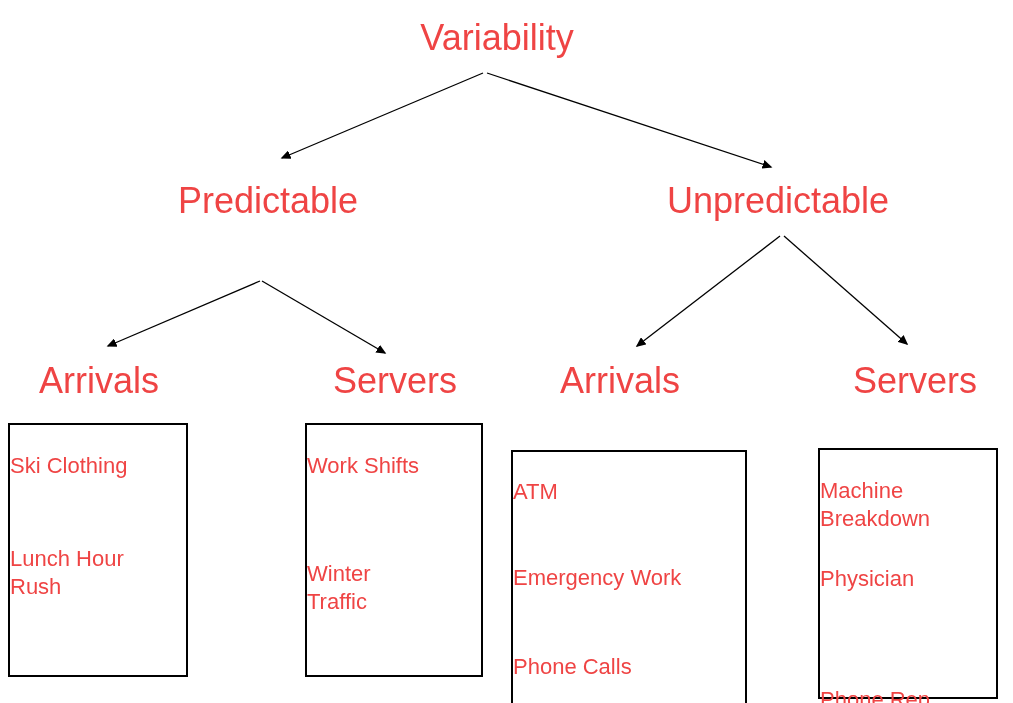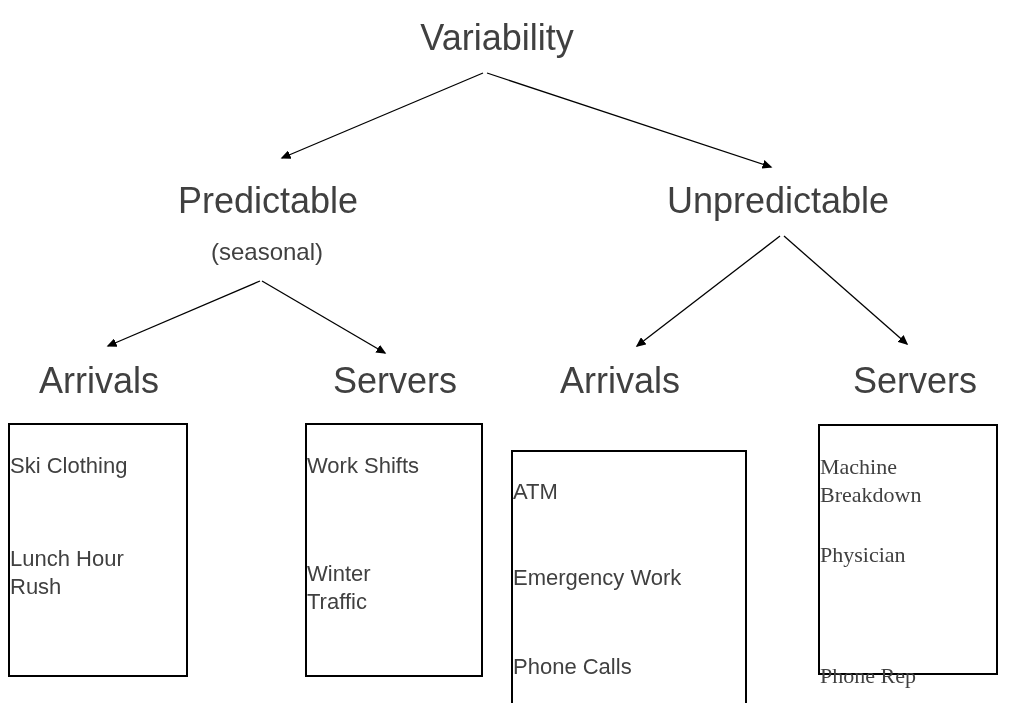--- a/index.html
+++ b/index.html
@@ -6,21 +6,21 @@
     margin: 0;
     padding: 0;
     background: #ffffff;
   }
   .slide {
     position: relative;
     width: 1013px;
     height: 703px;
     background: #ffffff;
     font-family: "Liberation Sans", sans-serif;
-    color: #404040;
+    color: #ef4444;
     overflow: hidden;
   }
   .connectors {
     position: absolute;
     left: 0;
     top: 0;
     width: 1013px;
     height: 703px;
   }
   .connectors line {
@@ -67,21 +67,20 @@
     <line x1="487" y1="73" x2="771" y2="167" marker-end="url(#arrow)"></line>
     <line x1="260" y1="281" x2="108" y2="346" marker-end="url(#arrow)"></line>
     <line x1="262" y1="281" x2="385" y2="353" marker-end="url(#arrow)"></line>
     <line x1="780" y1="236" x2="637" y2="346" marker-end="url(#arrow)"></line>
     <line x1="784" y1="236" x2="907" y2="344" marker-end="url(#arrow)"></line>
   </svg>
 
   <div class="lbl" style="left:347px; top:16px; width:300px;">Variability</div>
 
   <div class="lbl" style="left:118px; top:179px; width:300px;">Predictable</div>
-  <div class="lbl small" style="left:117px; top:238px; width:300px;">(seasonal)</div>
   <div class="lbl" style="left:628px; top:179px; width:300px;">Unpredictable</div>
 
   <div class="lbl" style="left:-1px; top:359px; width:200px;">Arrivals</div>
   <div class="lbl" style="left:295px; top:359px; width:200px;">Servers</div>
   <div class="lbl" style="left:520px; top:359px; width:200px;">Arrivals</div>
   <div class="lbl" style="left:815px; top:359px; width:200px;">Servers</div>
 
   <div class="ebox" style="left:8px; top:423px; width:180px; height:254px;">
     <div class="eitem" style="top:27px;">Ski Clothing</div>
     <div class="eitem" style="top:120px;">Lunch Hour
@@ -93,20 +92,20 @@
     <div class="eitem" style="top:135px;">Winter
 Traffic</div>
   </div>
 
   <div class="ebox" style="left:511px; top:424px; width:236px; height:270px;margin-top:26px;">
     <div class="eitem" style="top:26px;">ATM</div>
     <div class="eitem" style="top:112px;">Emergency Work</div>
     <div class="eitem" style="top:201px;">Phone Calls</div>
   </div>
 
-  <div class="ebox" style="left:818px; top:424px; width:180px; height:251px;font-family:Liberation Serif, serif;">
+  <div class="ebox" style="left:818px; top:448px; width:180px; height:251px;">
     <div class="eitem" style="top:27px;">Machine
 Breakdown</div>
     <div class="eitem" style="top:115px;">Physician</div>
     <div class="eitem" style="top:201px;margin-top:35px;">Phone Rep</div>
   </div>
 
 </div>
 
 </body></html>

